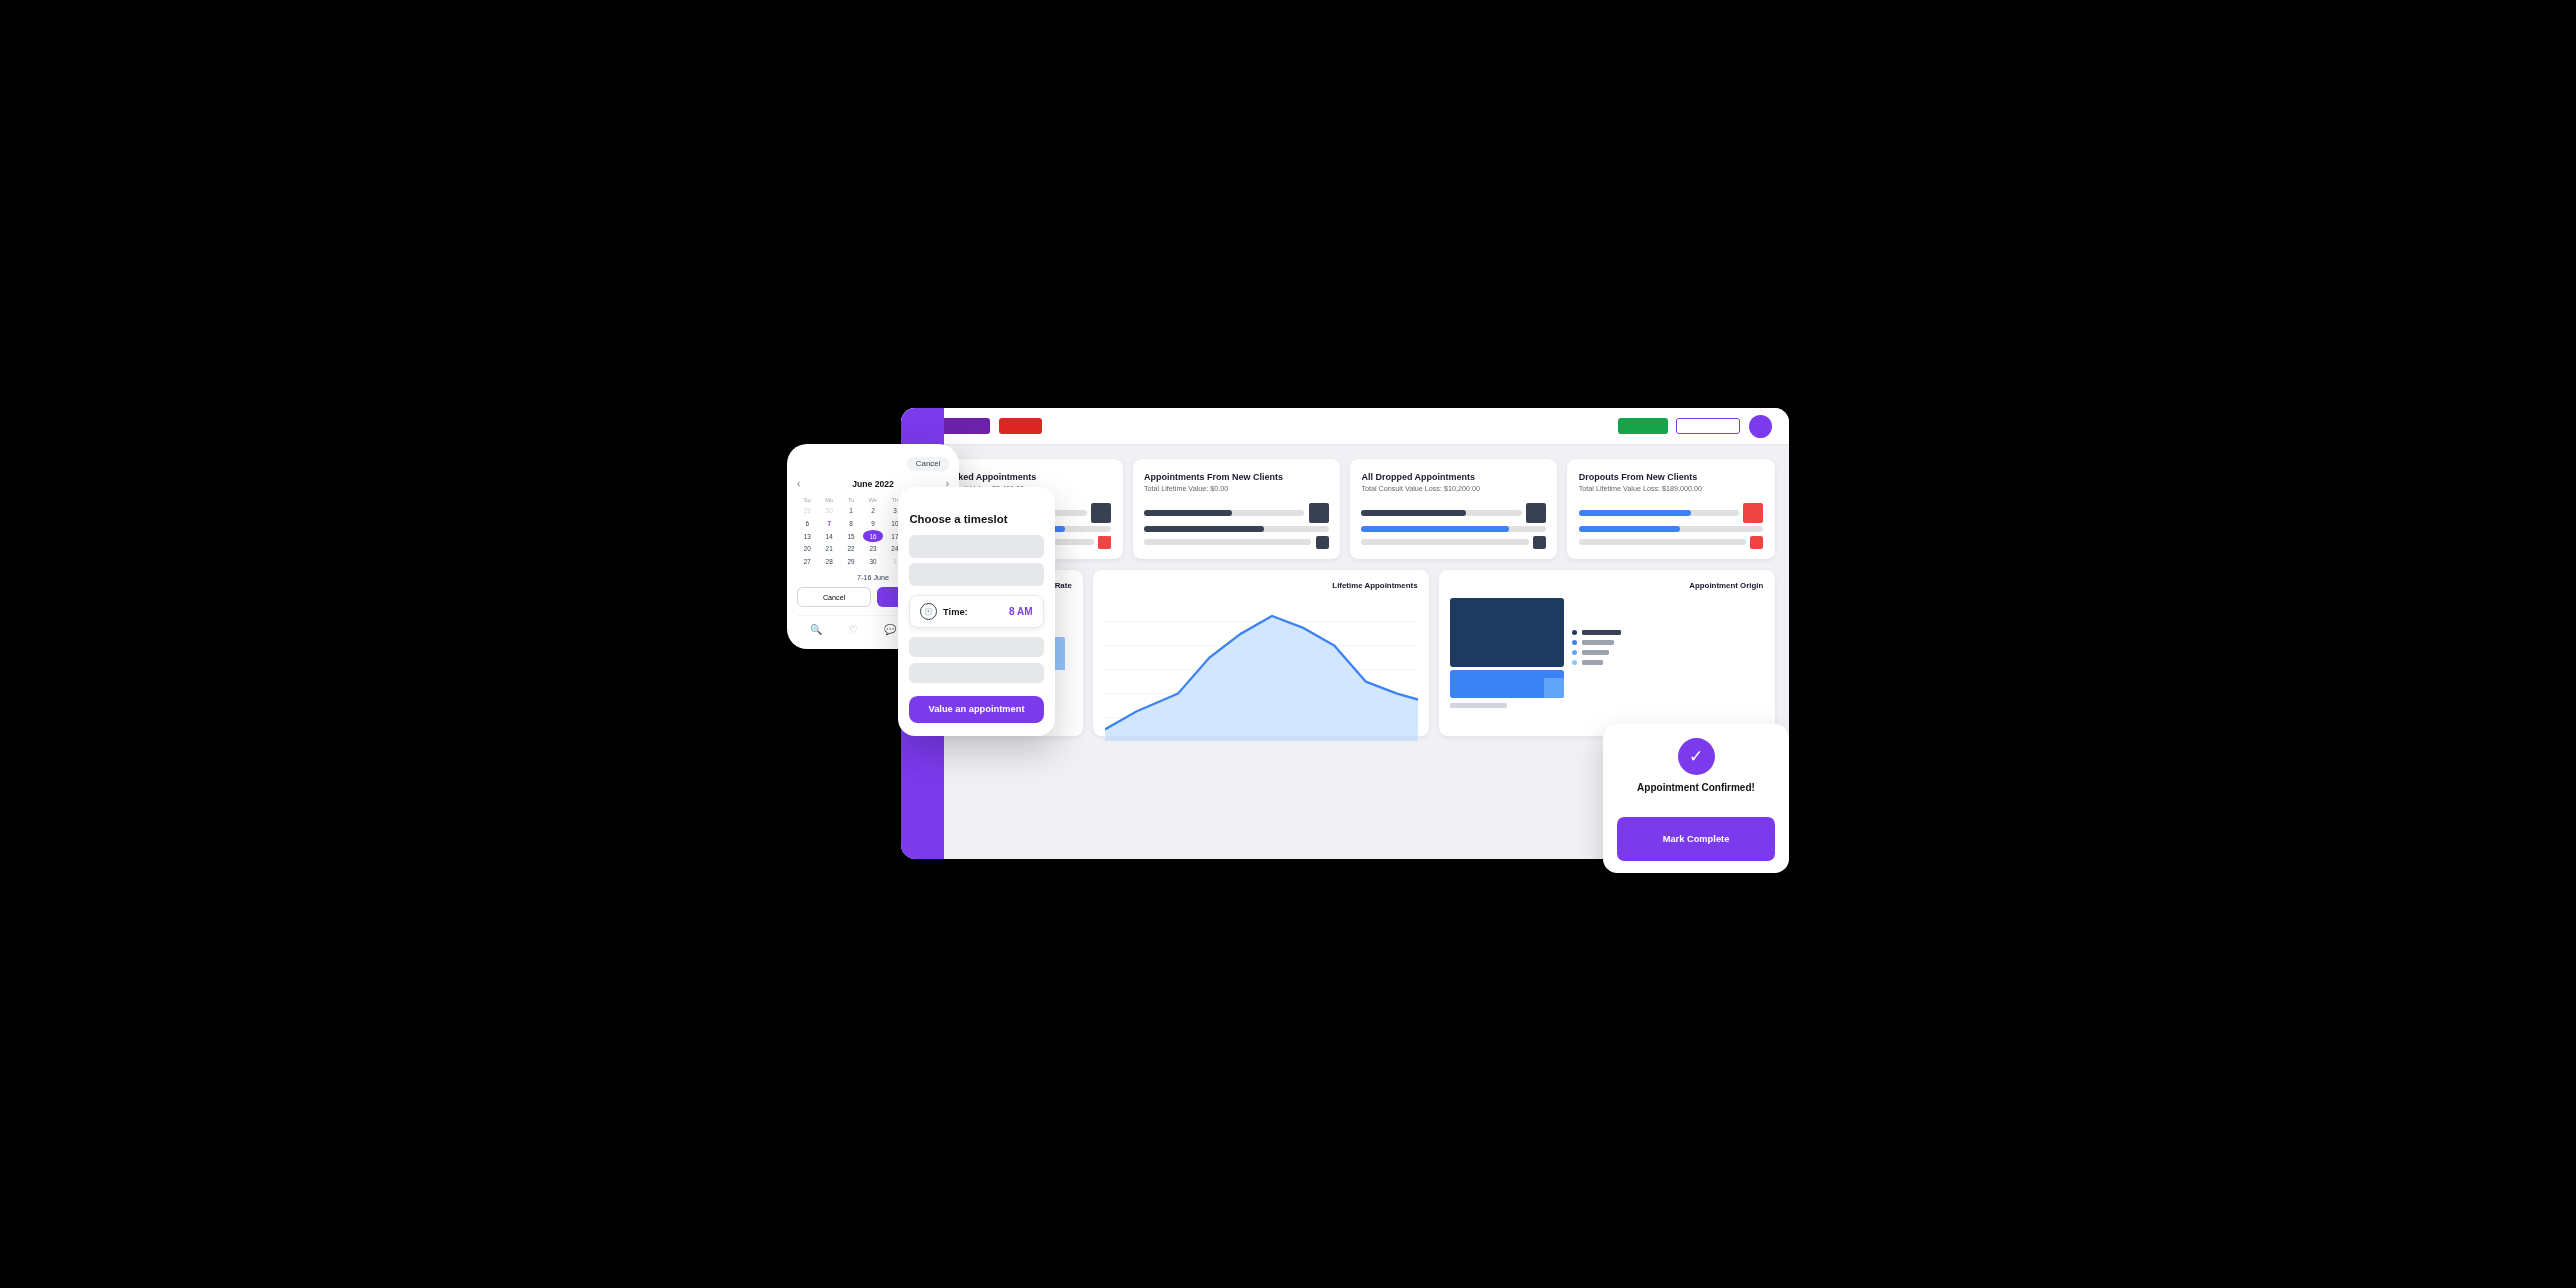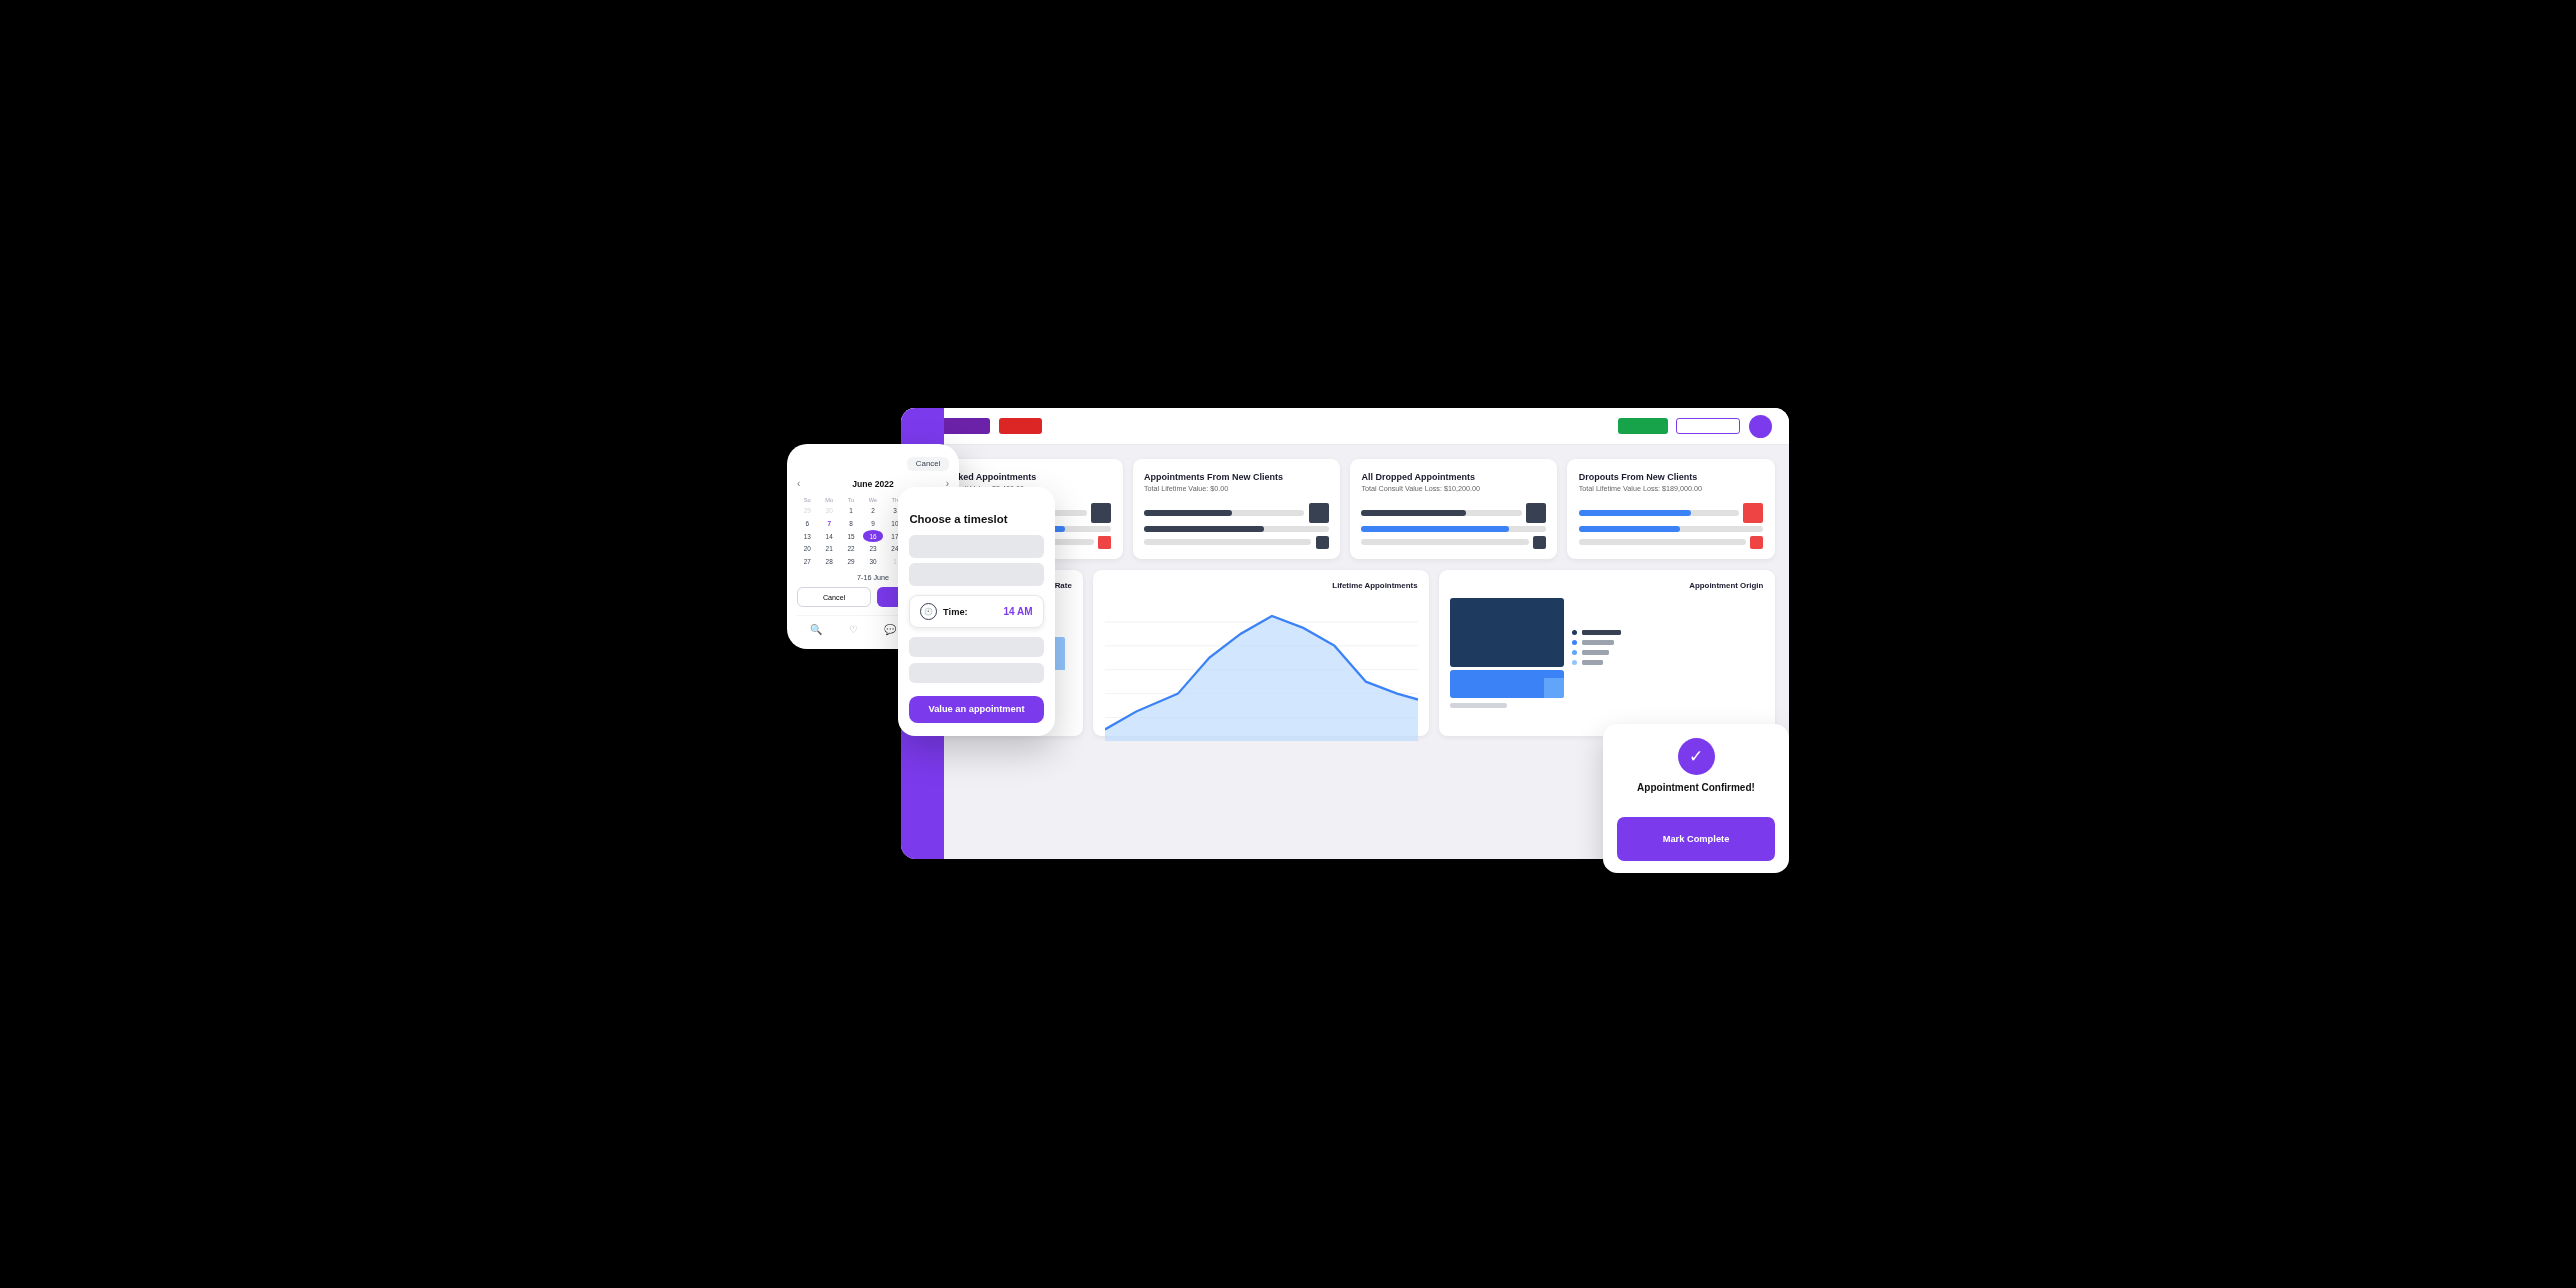--- a/index.html
+++ b/index.html
@@ -682,21 +682,21 @@
 
   <div class="phone-timeslot">
     <div class="ts-title">Choose a timeslot</div>
     <div class="ts-slot"></div>
     <div class="ts-slot"></div>
     <div class="ts-time-row">
       <div class="ts-time-left">
         <div class="clock-icon">🕙</div>
         <span>Time:</span>
       </div>
-      <div class="ts-time-value">14 AM</div>
+      <div class="ts-time-value">8 AM</div>
     </div>
     <div class="ts-slot2"></div>
     <div class="ts-slot2"></div>
     <button class="book-btn">Value an appointment</button>
   </div>
 
   <div class="confirm-card">
     <div class="confirm-icon-ring">
       <span class="confirm-check">✓</span>
     </div>

